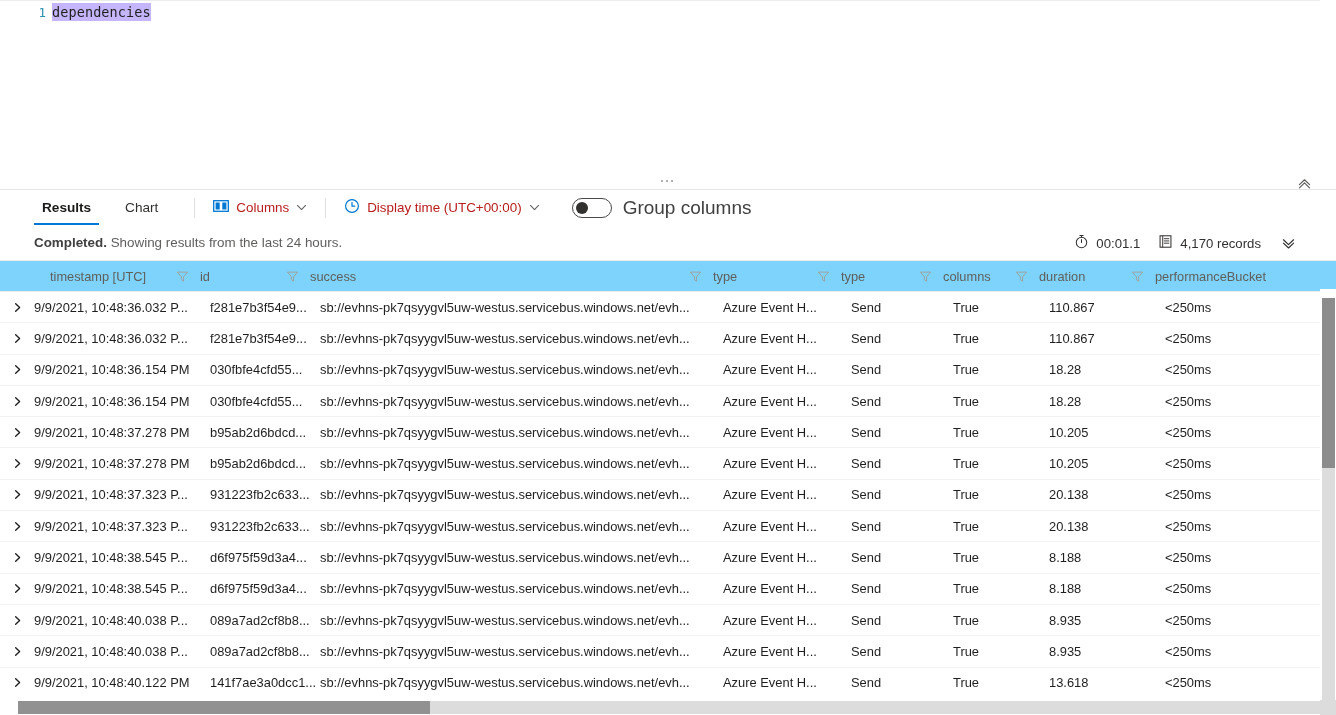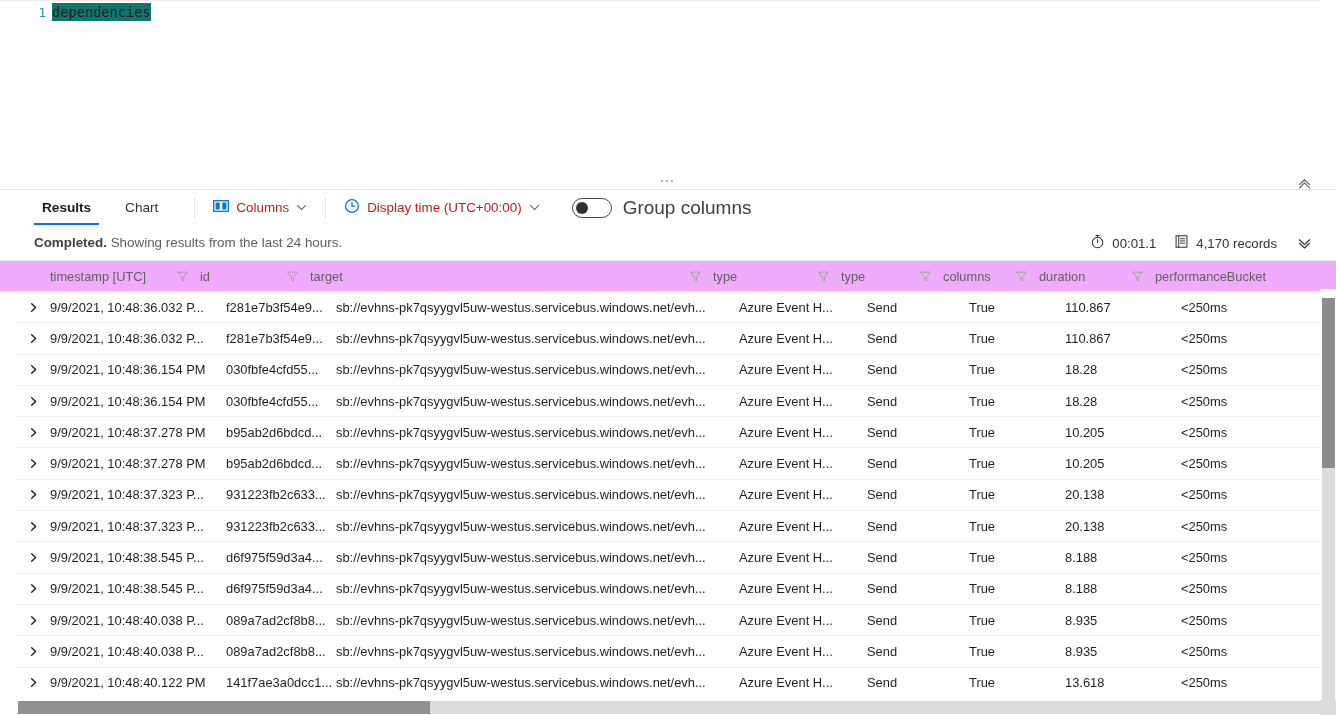--- a/index.html
+++ b/index.html
@@ -25,21 +25,21 @@
   .line-num {
     width: 46px; text-align: right; padding-right: 6px;
     color: #2b91af; font-family: "DejaVu Sans Mono", monospace;
     font-size: 12.5px; user-select: none;
   }
   .line-code {
     flex: 1; font-family: "DejaVu Sans Mono", monospace;
     font-size: 13.5px; color: #1f1f1f; letter-spacing: .1px;
     position: relative;
   }
-  .line-code .token { background: #0f766e; padding: 1px 0; }
+  .line-code .token { background: #c4b5fd; padding: 1px 0; }
   .editor-rule {
     position: absolute; left: 0; right: 0; top: 0; height: 1px; background: #ececec;
   }
 
   
   .left-splitter {
     position: absolute; left: 0; top: 368px; width: 5px; height: 30px;
     display: flex; flex-direction: column; justify-content: space-between;
   }
   .left-splitter i { display:block; width: 4px; height: 4px; background: #8a8886; }
@@ -108,45 +108,45 @@
   .toggle-label { font-size: 19px; color: #404040; white-space: nowrap; }
 
   
   .statusbar {
     position: relative; height: 36px; display: flex; align-items: center;
     padding-left: 34px; box-sizing: border-box; border-bottom: 1px solid #edebe9;
   }
   .status-text { font-size: 13.4px; color: #605e5c; }
   .status-text b { color: #404040; font-weight: 700; }
   .status-right {
-    position: absolute; right: 22px; top: 0; height: 36px;
+    position: absolute; right: 38px; top: 0; height: 36px;
     display: flex; align-items: center; gap: 18px;
     font-size: 13.2px; color: #323130;
   }
   .status-metric { display: flex; align-items: center; gap: 7px; white-space: nowrap; }
   .dbl-chev { color: #323130; cursor: pointer; display: inline-flex; padding: 2px; }
 
   
   .grid-wrap {
     position: relative; width: 1336px; height: 437px; overflow: hidden;
   }
   .grid-head {
     display: flex; align-items: center; height: 31px;
     border-bottom: 1px solid #edebe9; box-sizing: border-box;
-    background: #f0abfc;
+    background: #7dd3fc;
   }
   .grid-head .cell {
     font-size: 12.8px; color: #605e5c; display: flex; align-items: center;
     box-sizing: border-box; height: 31px; white-space: nowrap; overflow: hidden;
   }
   .funnel { margin-right: 11px; display: inline-flex; color: #a19f9d; flex: none; cursor: pointer; }
   .grid-body { position: relative; }
   .row {
     display: flex; align-items: center; height: 31.3px;
-    border-bottom: 1px solid #f3f2f1; box-sizing: border-box; margin-left: 16px;
+    border-bottom: 1px solid #f3f2f1; box-sizing: border-box;
   }
   .row .cell {
     font-size: 12.9px; color: #1f1f1f; box-sizing: border-box; height: 31px;
     display: flex; align-items: center; white-space: nowrap; overflow: hidden;
   }
   .expander {
     width: 34px; flex: none; display: flex; align-items: center;
     justify-content: center; color: #201f1e; cursor: pointer;
   }
   
@@ -326,21 +326,21 @@
             </svg>
           </span>
           <span>id</span>
         </div>
         <div class="cell c-target">
           <span class="funnel">
             <svg width="13" height="13" viewBox="0 0 14 14" fill="none" aria-hidden="true">
               <path d="M1.5 2.3 H12.5 L8.1 7.4 V12 L5.9 10.5 V7.4 Z" stroke="#a19f9d" stroke-width="1" fill="none" stroke-linejoin="round"></path>
             </svg>
           </span>
-          <span>target</span>
+          <span>success</span>
         </div>
         <div class="cell c-type">
           <span class="funnel">
             <svg width="13" height="13" viewBox="0 0 14 14" fill="none" aria-hidden="true">
               <path d="M1.5 2.3 H12.5 L8.1 7.4 V12 L5.9 10.5 V7.4 Z" stroke="#a19f9d" stroke-width="1" fill="none" stroke-linejoin="round"></path>
             </svg>
           </span>
           <span>type</span>
         </div>
         <div class="cell c-name">

